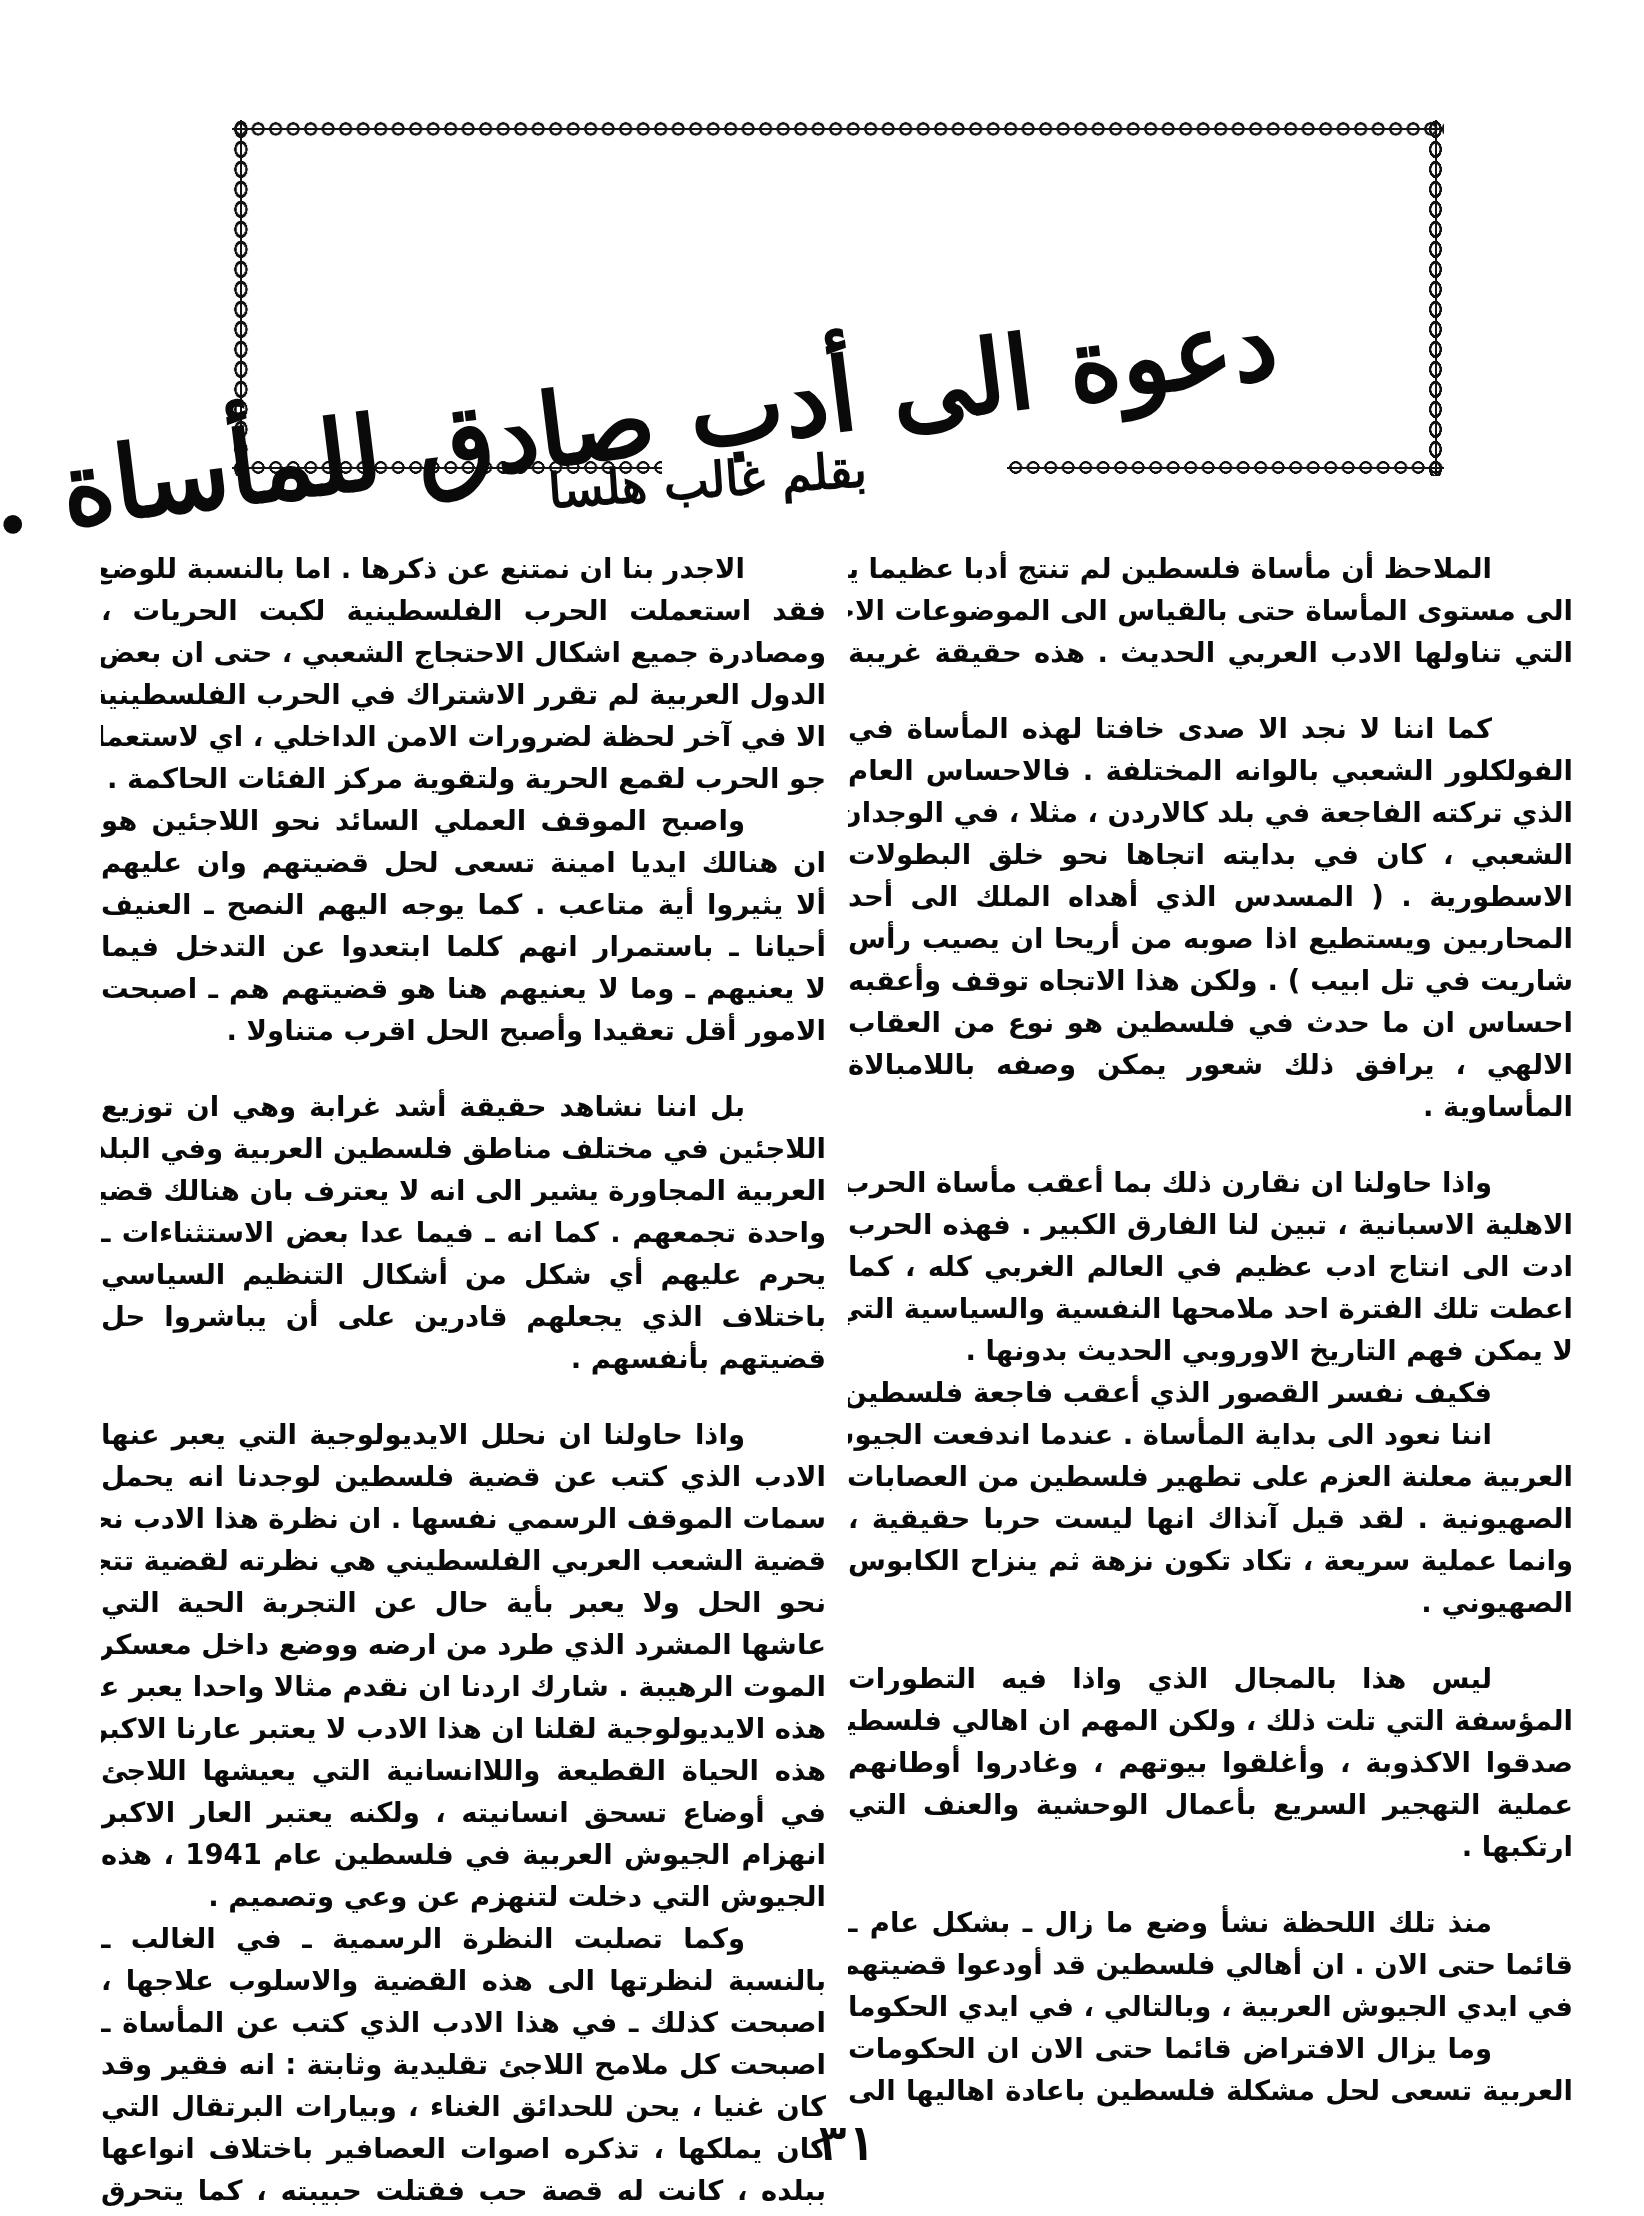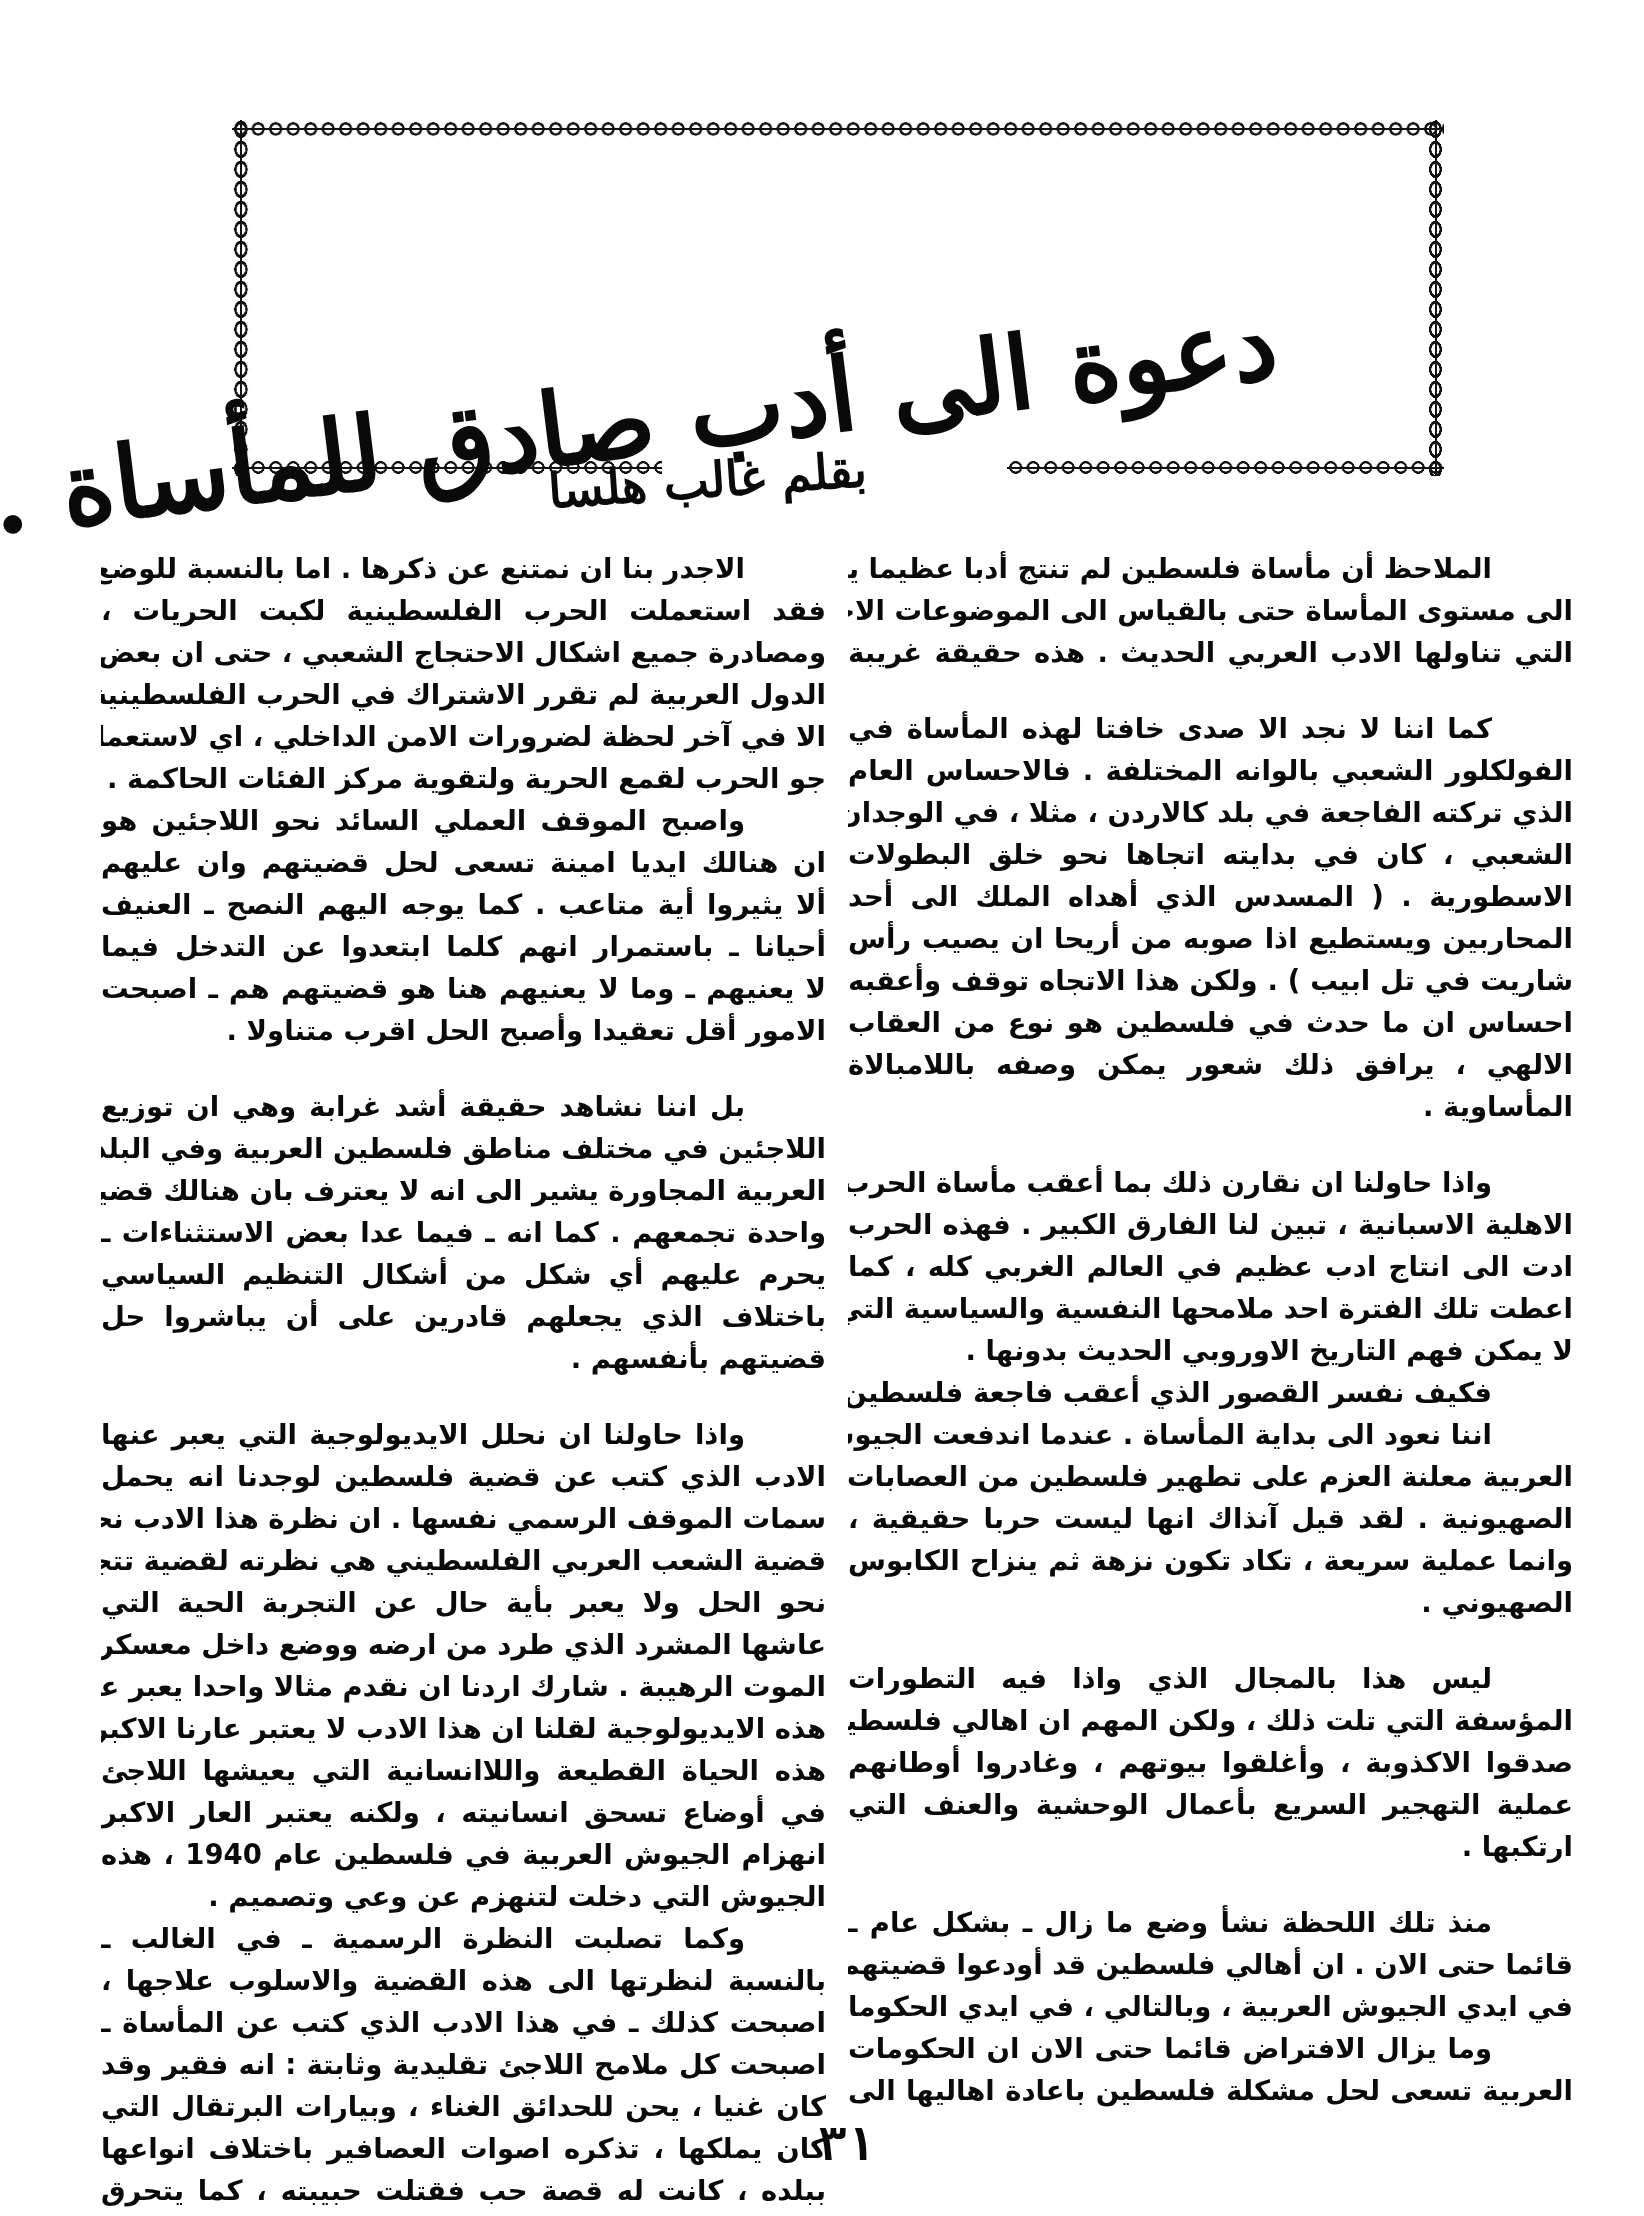--- a/index.html
+++ b/index.html
@@ -168,21 +168,21 @@
       <span class="line indent">واذا حاولنا ان نحلل الايديولوجية التي يعبر عنها</span>
       <span class="line">الادب الذي كتب عن قضية فلسطين لوجدنا انه يحمل</span>
       <span class="line">سمات الموقف الرسمي نفسها . ان نظرة هذا الادب نحو</span>
       <span class="line">قضية الشعب العربي الفلسطيني هي نظرته لقضية تتجه</span>
       <span class="line">نحو الحل ولا يعبر بأية حال عن التجربة الحية التي</span>
       <span class="line">عاشها المشرد الذي طرد من ارضه ووضع داخل معسكرات</span>
       <span class="line">الموت الرهيبة . شارك اردنا ان نقدم مثالا واحدا يعبر عن</span>
       <span class="line">هذه الايديولوجية لقلنا ان هذا الادب لا يعتبر عارنا الاكبر</span>
       <span class="line">هذه الحياة القطيعة واللاانسانية التي يعيشها اللاجئ</span>
       <span class="line">في أوضاع تسحق انسانيته ، ولكنه يعتبر العار الاكبر</span>
-      <span class="line">انهزام الجيوش العربية في فلسطين عام 1940 ، هذه</span>
+      <span class="line">انهزام الجيوش العربية في فلسطين عام 1941 ، هذه</span>
       <span class="line last">الجيوش التي دخلت لتنهزم عن وعي وتصميم .</span>
     </div>
     <div class="para tight">
       <span class="line indent">وكما تصلبت النظرة الرسمية ـ في الغالب ـ</span>
       <span class="line">بالنسبة لنظرتها الى هذه القضية والاسلوب علاجها ،</span>
       <span class="line">اصبحت كذلك ـ في هذا الادب الذي كتب عن المأساة ـ</span>
       <span class="line">اصبحت كل ملامح اللاجئ تقليدية وثابتة : انه فقير وقد</span>
       <span class="line">كان غنيا ، يحن للحدائق الغناء ، وبيارات البرتقال التي</span>
       <span class="line">كان يملكها ، تذكره اصوات العصافير باختلاف انواعها</span>
       <span class="line">ببلده ، كانت له قصة حب فقتلت حبيبته ، كما يتحرق</span>

